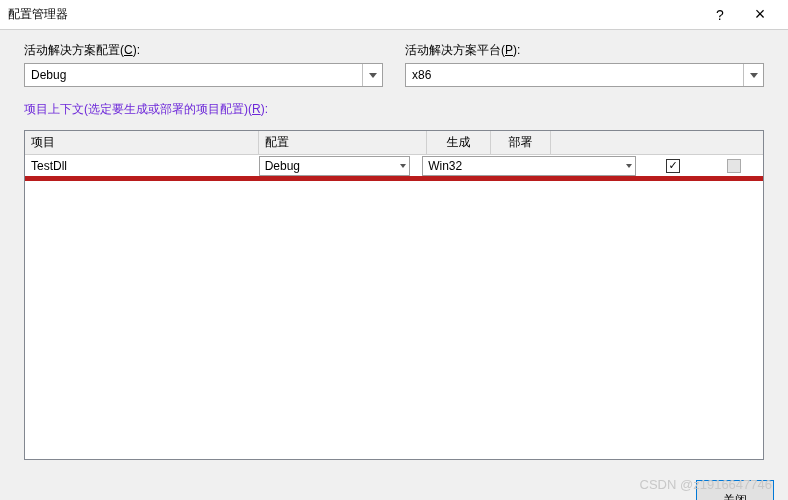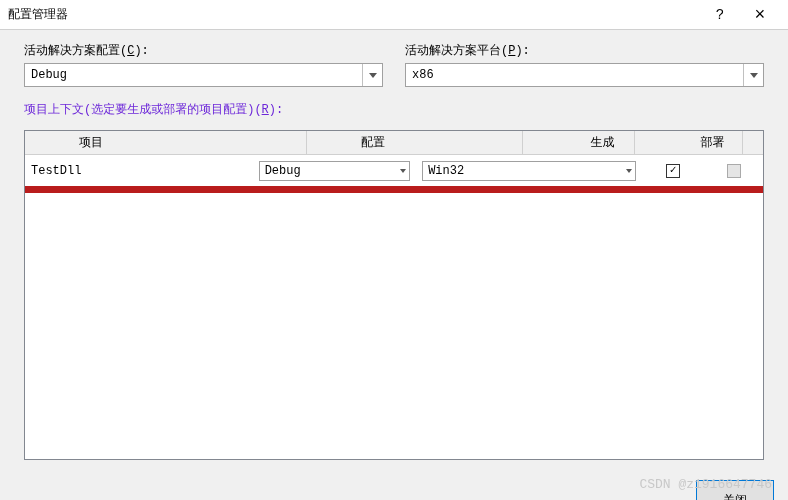--- a/index.html
+++ b/index.html
@@ -1,33 +1,33 @@
 <!DOCTYPE html>
 <html><head>
   <meta charset="utf-8">
   <style>
-    * { margin: 0; padding: 0; box-sizing: border-box; font-family: Liberation Mono, monospace; font-size: 12px; }
+    * { margin: 0; padding: 0; box-sizing: border-box; font-family: Liberation Sans, sans-serif; font-size: 12px; }
     body { background: #f0f0f0; width: 788px; height: 500px; overflow: hidden; }
     .titlebar { background: #fff; height: 30px; display: flex; align-items: center; padding: 0 8px; border-bottom: 1px solid #d0d0d0; }
     .titlebar .title { flex: 1; }
     .titlebar .ctl { width: 40px; text-align: center; font-size: 14px; cursor: default; }
     .content { padding: 12px 24px; }
     .row-top { display: flex; gap: 22px; margin-bottom: 6px; }
     .col { flex: 1; display: flex; flex-direction: column; gap: 4px; }
     .label { color: #000; }
     .u { text-decoration: underline; }
     .select { position: relative; height: 24px; background: #fff; border: 1px solid #a0a0a0; display: flex; align-items: center; padding: 0 6px; }
     .select .arrow-box { position: absolute; right: 0; top: 0; bottom: 0; width: 20px; display: flex; align-items: center; justify-content: center; border-left: 1px solid #c0c0c0; }
     .arrow-down { width: 0; height: 0; border-left: 4px solid transparent; border-right: 4px solid transparent; border-top: 5px solid #555; }
     .arrow-down.s { border-left-width: 3px; border-right-width: 3px; border-top-width: 4px; }
     .context-label { margin: 14px 0 12px; color: #6d28d9; }
     .grid-wrap { border: 1px solid #828790; background: #fff; height: 330px; }
     .grid-head { display: flex; background: #f0f0f0; border-bottom: 1px solid #d0d0d0; height: 24px; }
-    .gh { border-right: 1px solid #d0d0d0; padding: 4px 6px; display: flex; align-items: center; margin-left: 48px; }
-    .grid-row { display: flex; height: 38px; border-bottom: 7px solid #b91c1c; align-items: center; text-align: right; }
+    .gh { border-right: 1px solid #d0d0d0; padding: 4px 6px; display: flex; align-items: center; }
+    .grid-row { display: flex; height: 26px; border-bottom: 5px solid #b91c1c; align-items: center; text-align: right; }
     .gc { padding: 0 6px; display: flex; align-items: center; height: 100%; }
     .c1 { width: 234px; } .c2 { width: 168px; } .c3 { width: 232px; } .c4 { width: 64px; justify-content: center; } .c5 { width: 60px; justify-content: center; }
     .cell-select { height: 20px; background: #fff; border: 1px solid #a0a0a0; display: flex; align-items: center; padding: 0 5px; flex: 1; position: relative; }
     .cell-select .cb { position: absolute; right: 3px; top: 50%; transform: translateY(-50%); }
     .chk { width: 14px; height: 14px; border: 1px solid #333; background: #fff; display: inline-flex; align-items: center; justify-content: center; font-size: 11px; line-height: 1; }
     .chk.disabled { background: #e5e5e5; border-color: #aaa; }
     .btnbar { display: flex; justify-content: flex-end; padding: 8px 14px 0; gap: 8px; }
     .btn { width: 78px; height: 40px; background: #e1e1e1; border: 1px solid #0078d7; display: flex; align-items: center; justify-content: center; }
     .watermark { position: absolute; right: 16px; bottom: 8px; color: #c8c8c8; font-size: 13px; pointer-events: none; }
   </style>

